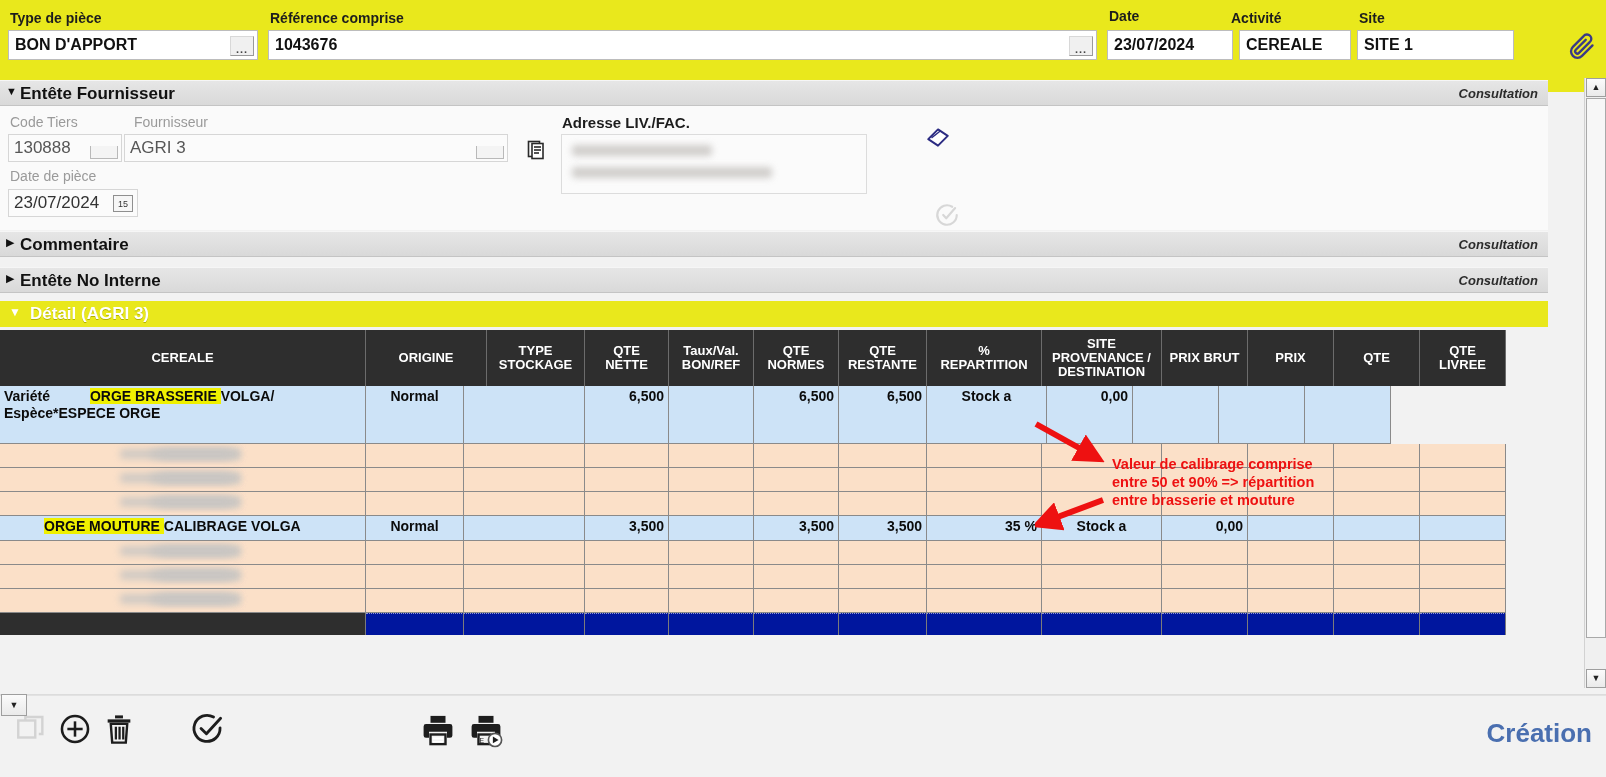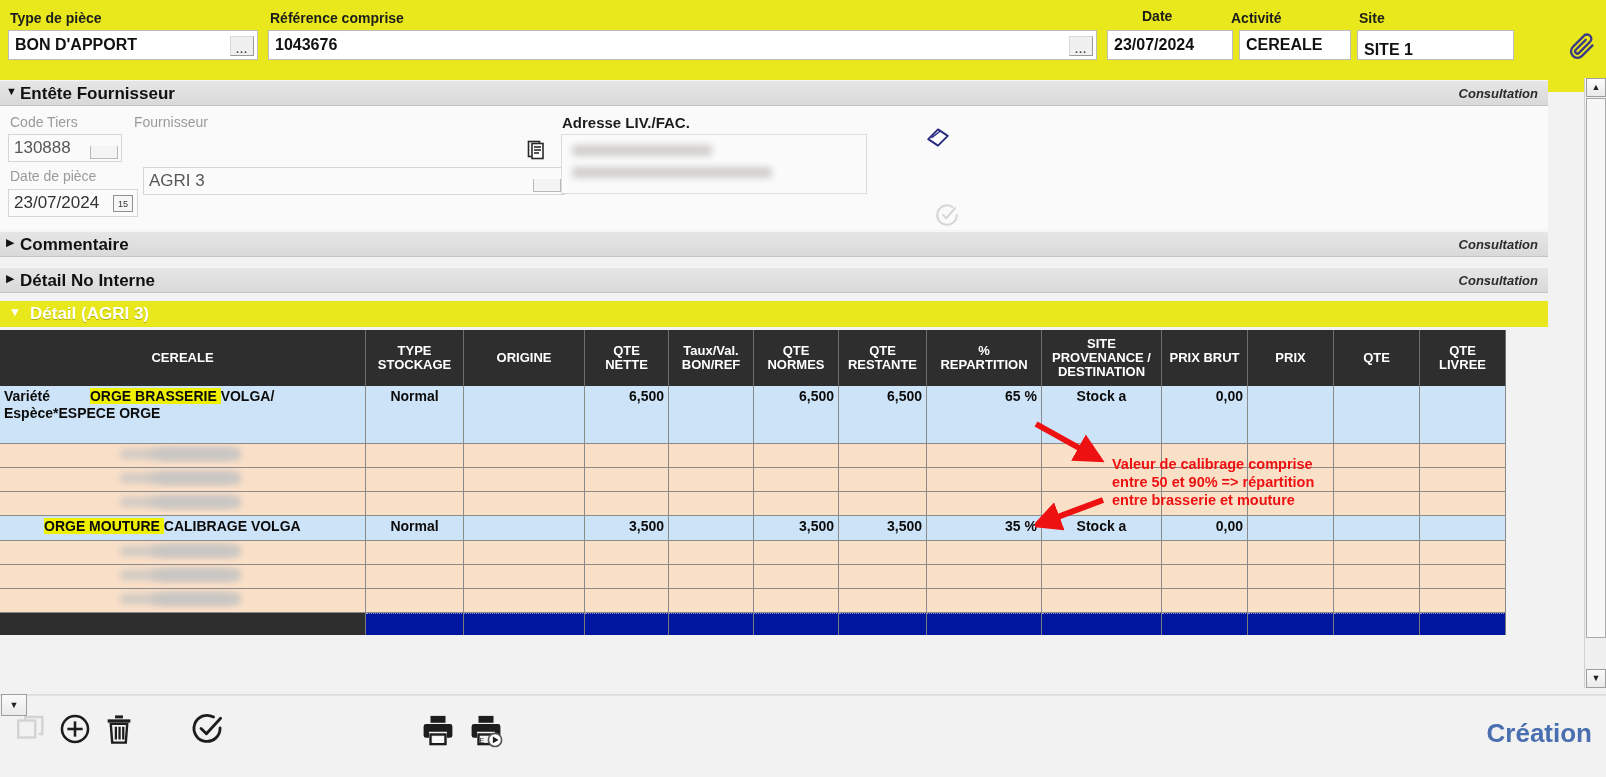--- a/index.html
+++ b/index.html
@@ -258,32 +258,32 @@
     <span class="val">BON D'APPORT</span>
     <span class="ellipsis-btn">...</span>
   </div>
 
   <div class="fld-label" style="left:270px; top:10px;">Référence comprise</div>
   <div class="fld-box" style="left:268px; top:30px; width:829px;">
     <span class="val">1043676</span>
     <span class="ellipsis-btn">...</span>
   </div>
 
-  <div class="fld-label" style="left:1109px; top:8px;margin-left:33px;">Date</div>
+  <div class="fld-label" style="left:1109px; top:8px;">Date</div>
   <div class="fld-box" style="left:1107px; top:30px; width:126px;">
     <span class="val">23/07/2024</span>
   </div>
 
   <div class="fld-label" style="left:1231px; top:10px;">Activité</div>
   <div class="fld-box" style="left:1239px; top:30px; width:112px;">
     <span class="val">CEREALE</span>
   </div>
 
   <div class="fld-label" style="left:1359px; top:10px;">Site</div>
-  <div class="fld-box" style="left:1357px; top:30px; width:157px;align-items:flex-end;">
+  <div class="fld-box" style="left:1357px; top:30px; width:157px;">
     <span class="val">SITE 1</span>
   </div>
 
   <div class="clip-icon">
     <svg width="28" height="28" viewBox="0 0 24 24" fill="none" stroke="#3a3a86" stroke-width="2" stroke-linecap="round" stroke-linejoin="round">
       <path d="M21 11.5l-9 9a5.5 5.5 0 0 1-7.8-7.8l9.2-9.2a3.7 3.7 0 1 1 5.2 5.2l-9.2 9.2a1.9 1.9 0 0 1-2.7-2.7l8.5-8.5"></path>
     </svg>
   </div>
 </div>
 
@@ -295,21 +295,21 @@
 
 <div class="panel" style="top:106px; height:124px; background:#fafafa;">
 
   <div class="sup-label" style="left:10px; top:8px;">Code Tiers</div>
   <div class="sup-box" style="left:8px; top:28px; width:114px;">
     <span>130888</span>
     <span class="sup-drop"></span>
   </div>
 
   <div class="sup-label" style="left:134px; top:8px;">Fournisseur</div>
-  <div class="sup-box" style="left:143px; top:28px; width:422px;margin-top:33px;">
+  <div class="sup-box" style="left:124px; top:28px; width:384px;">
     <span>AGRI 3</span>
     <span class="sup-drop"></span>
   </div>
 
   <div class="copy-pages-icon" style="left:526px; top:32px;">
     <svg width="24" height="24" viewBox="0 0 24 24" fill="none" stroke="#2a2a2a" stroke-width="1.6">
       <rect x="2.5" y="3.5" width="11" height="15"></rect>
       <rect x="6" y="5.5" width="11" height="15" fill="#fff"></rect>
       <line x1="8" y1="9" x2="15" y2="9"></line>
         <line x1="8" y1="12" x2="15" y2="12"></line>
@@ -345,35 +345,35 @@
 </div>
 
 <div class="secbar" style="top:231px;">
   <span class="tri">▶</span>
   <span class="sectitle">Commentaire</span>
   <span class="consult">Consultation</span>
 </div>
 
 <div class="secbar" style="top:267px;">
   <span class="tri">▶</span>
-  <span class="sectitle">Détail No Interne</span>
+  <span class="sectitle">Entête No Interne</span>
   <span class="consult">Consultation</span>
 </div>
 
 <div class="detailbar" style="top:301px;">
   <span class="tri">▼</span>
   <span class="sectitle">Détail (AGRI 3)</span>
 </div>
 
 <div class="grid">
   <div class="ghead" id="grid-head">
       <div class="hc" style="width: 366px;">CEREALE</div>
+      <div class="hc" style="width: 121px;">ORIGINE</div>
       <div class="hc" style="width: 98px;">TYPE
 STOCKAGE</div>
-      <div class="hc" style="width: 121px;">ORIGINE</div>
       <div class="hc" style="width: 84px;">QTE
 NETTE</div>
       <div class="hc" style="width: 85px;">Taux/Val.
 BON/REF</div>
       <div class="hc" style="width: 85px;">QTE
 NORMES</div>
       <div class="hc" style="width: 88px;">QTE
 RESTANTE</div>
       <div class="hc" style="width: 115px;">%
 REPARTITION</div>
@@ -398,23 +398,20 @@
         <div class="gc num" style="width: 84px; height: 58px;">
           <span>6,500</span>
         </div>
         <div class="gc num" style="width: 85px; height: 58px;"></div>
         <div class="gc num" style="width: 85px; height: 58px;">
           <span>6,500</span>
         </div>
         <div class="gc num" style="width: 88px; height: 58px;">
           <span>6,500</span>
         </div>
-        <div class="gc num" style="width: 115px; height: 58px;">
-          <span>65 %</span>
-        </div>
         <div class="gc ctr" style="width: 120px; height: 58px;">
           <span>Stock a</span>
         </div>
         <div class="gc num" style="width: 86px; height: 58px;">
           <span>0,00</span>
         </div>
         <div class="gc num" style="width: 86px; height: 58px;"></div>
         <div class="gc num" style="width: 86px; height: 58px;"></div>
         <div class="gc num" style="width: 86px; height: 58px;"></div>
       </div>

